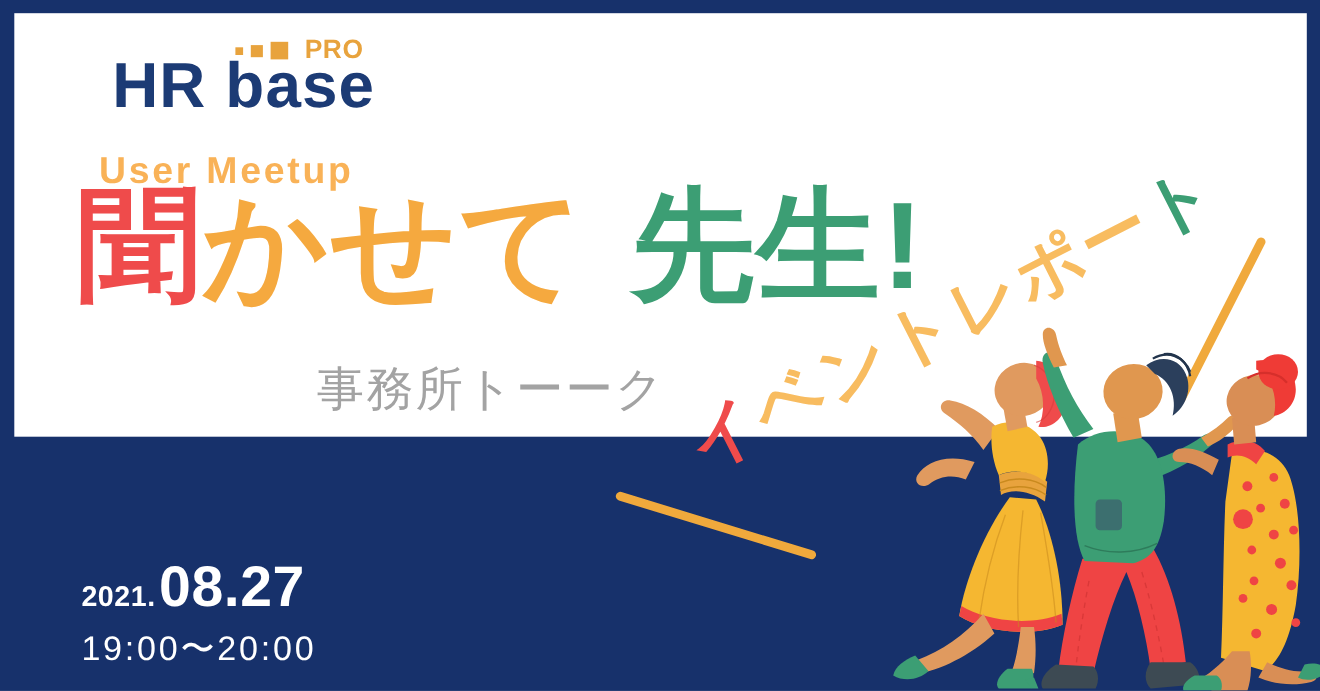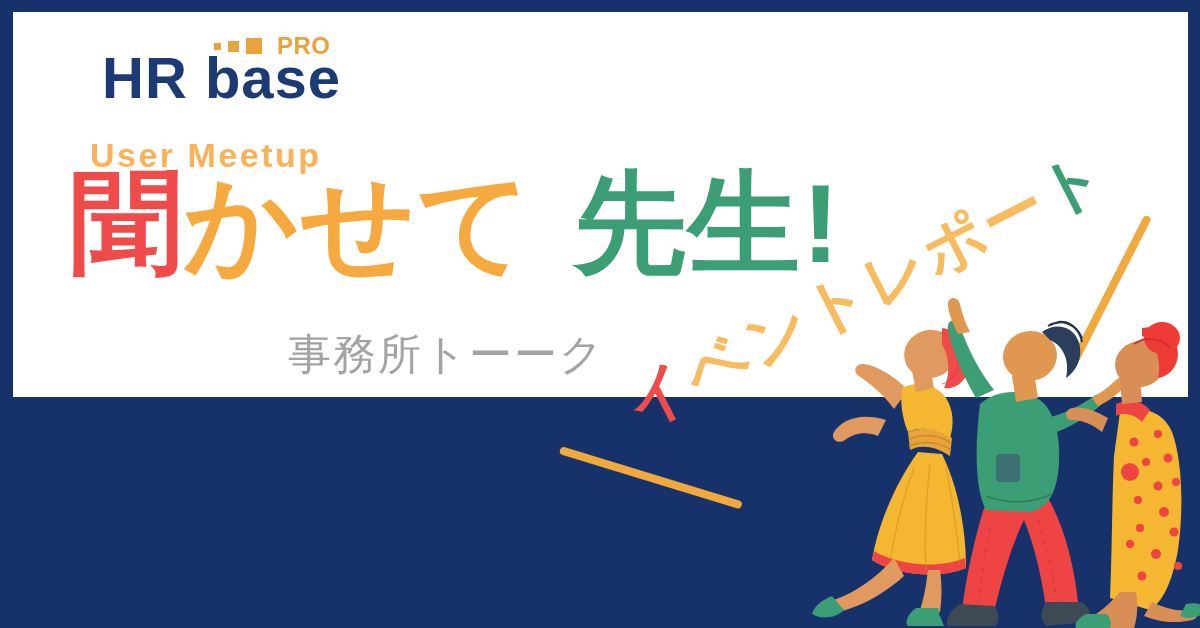--- a/index.html
+++ b/index.html
@@ -223,20 +223,27 @@
   <div id="subtitle">事務所トーーク</div>
 
   <div id="report-wrap">
     <div class="slash" id="slash-left"></div>
     <div class="slash" id="slash-right"></div>
     <div id="report-label">
       <span class="seg-red">イ</span><span class="seg-orange">ベントレポー</span><span class="seg-green">ト</span>
     </div>
   </div>
 
+  <div id="date-block">
+    <div id="date-row">
+      <span id="date-year">2021.</span>
+      <span id="date-main">08.27</span>
+    </div>
+    <div id="time-row">19:00〜20:00</div>
+  </div>
 
   <div id="dancers">
     <svg viewBox="0 0 420 336" xmlns="http://www.w3.org/2000/svg">
       <g>
 
         <path d="M96 128 C70 120 52 128 44 140 C40 147 48 153 55 148 C64 141 76 139 88 144 Z" fill="#E09A5F"></path>
 
         <path d="M118 98 C104 84 88 74 74 72 C66 71 62 79 69 84 C82 93 94 103 104 117 Z" fill="#E09A5F"></path>
 
         <path d="M128 160 C106 190 88 232 82 268 C104 282 146 288 176 276 C176 232 166 190 152 162 Z" fill="#F5B731"></path>

